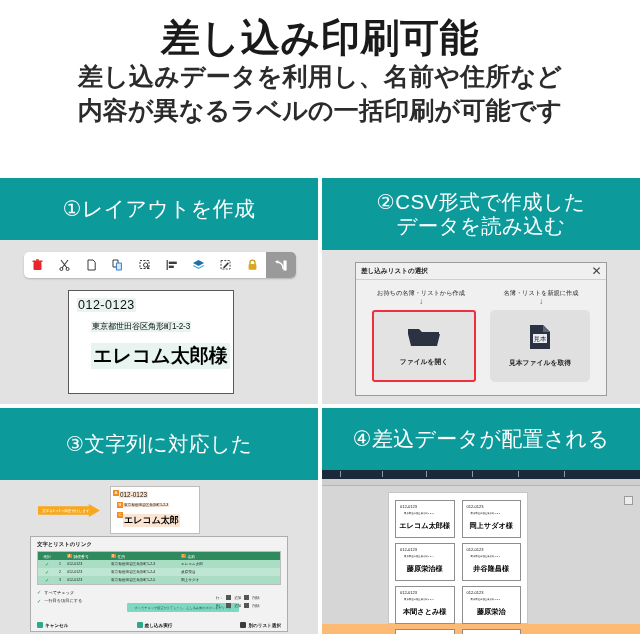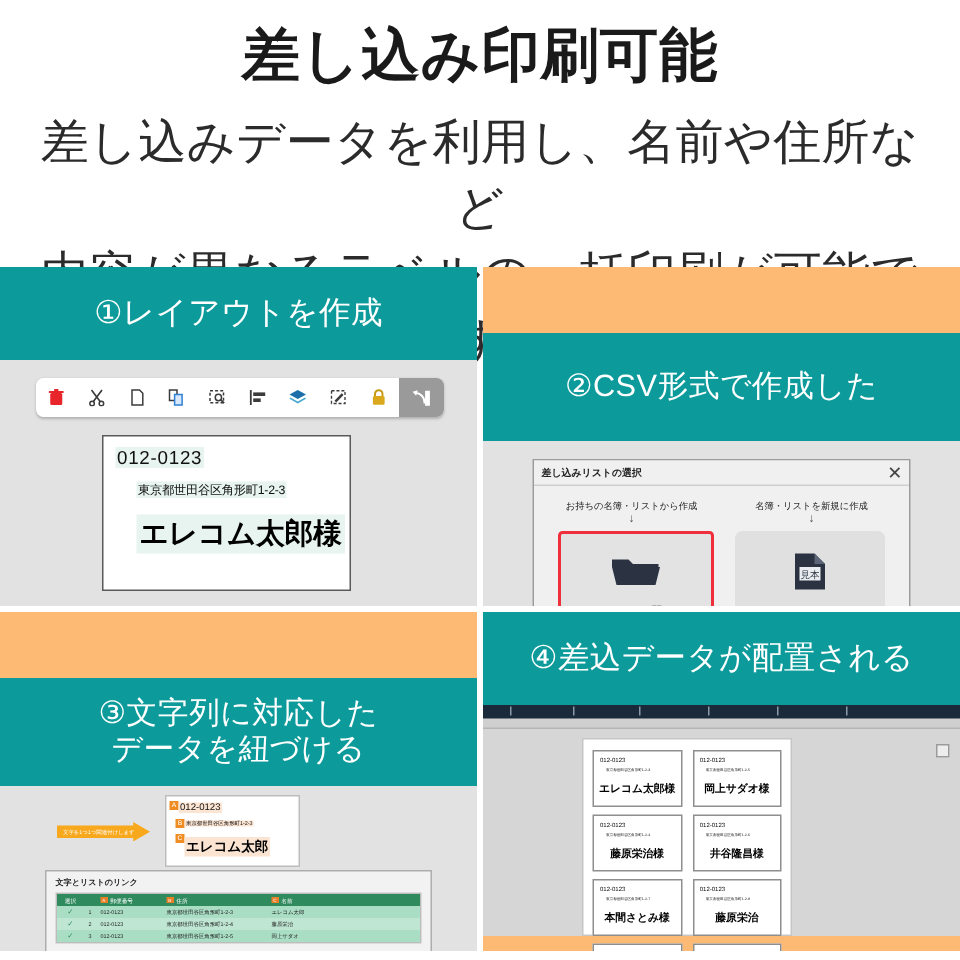--- a/index.html
+++ b/index.html
@@ -11,42 +11,42 @@
   }
   #root { position: relative; width: 640px; height: 640px; background:#fff; }
 
   
   .header { padding: 18px 13px 4px; text-align: center; }
   .head-title {
     font-size: 39px; font-weight: bold; color: #1a1a1a;
     letter-spacing: 0.5px; line-height: 1.05;
   }
   .head-sub {
-    margin-top: 13px; font-size: 32px; color: #2b2b2b;
-    line-height: 1.38; letter-spacing: 0.2px;
+    font-size: 25px; color: #2b2b2b;
+    line-height: 1.38; letter-spacing: 0.2px; font-weight: bold;
   }
 
   
   .grid {
     position: absolute; top: 178px; left: 0;
     width: 640px; height: 462px;
     display: grid;
     grid-template-columns: 318px 318px;
     grid-template-rows: 226px 226px;
     gap: 4px 4px;
   }
   .panel { position: relative; overflow: hidden; background: #fdba74; }
   .panel-title {
     background: #0d9a9b; color: #ffffff;
     display: flex; align-items: center; justify-content: center;
     text-align: center; font-size: 21px; line-height: 1.18;
     letter-spacing: 0.3px; padding: 3px 4px;
   }
   .t1 { height: 62px; }
-  .t2 { height: 72px; font-size: 20.5px; margin-top: 44px; }
+  .t2 { height: 72px; font-size: 20.5px; }
   .body { position: relative; background: #e2e2e2; }
   .b1 { height: 164px; }
   .b2 { height: 154px; }
 
   
   .toolbar {
     position: absolute; left: 24px; top: 12px;
     width: 272px; height: 26px;
     background: #ffffff; border-radius: 5px;
     display: flex; align-items: center;
@@ -306,20 +306,21 @@
           <div class="lc-name">エレコム太郎様</div>
         </div>
 
       </div>
     </div>
 
     <div class="panel">
       <div class="panel-title t2">
         <div>
           <div>②CSV形式で作成した</div>
+          <div>データを読み込む</div>
         </div>
       </div>
       <div class="body b2">
 
         <div class="dlg2">
           <div class="dlg2-bar">
             <div class="dlg2-title">差し込みリストの選択</div>
             <div class="dlg2-close">✕</div>
           </div>
 
@@ -358,21 +359,20 @@
           </div>
         </div>
 
       </div>
     </div>
 
     <div class="panel">
       <div class="panel-title t2">
         <div>
           <div>③文字列に対応した</div>
-          <div>データを紐づける</div>
         </div>
       </div>
       <div class="body b2">
 
         <div class="p3-arrow">
           <span class="p3-arrow-txt">文字を1つ1つ関連付けします</span>
         </div>
 
         <div class="p3-preview">
           <div class="mk" style="left:2px;top:3px;">A</div>

